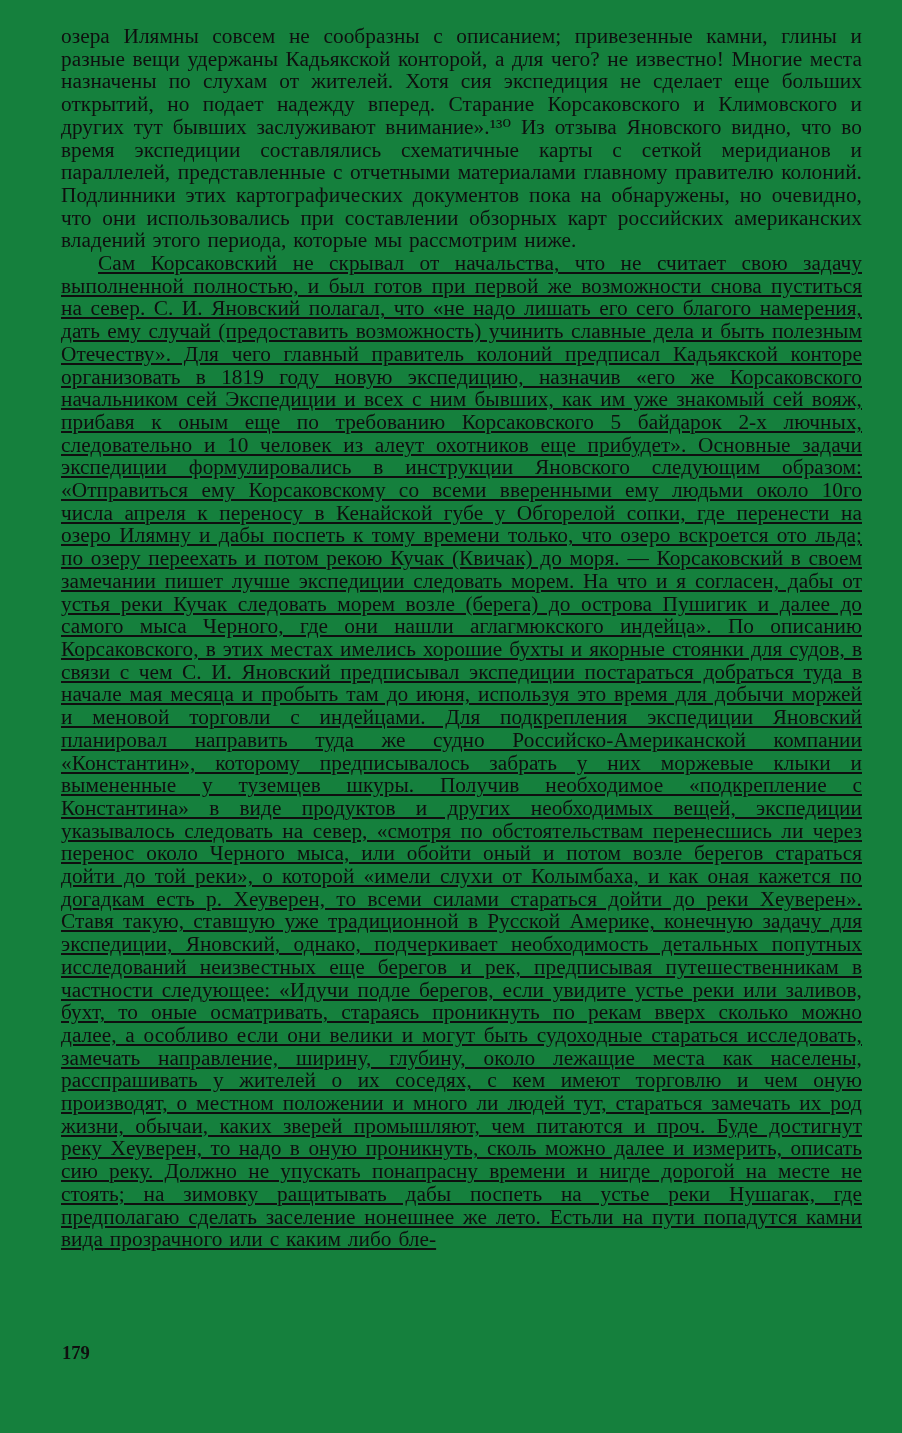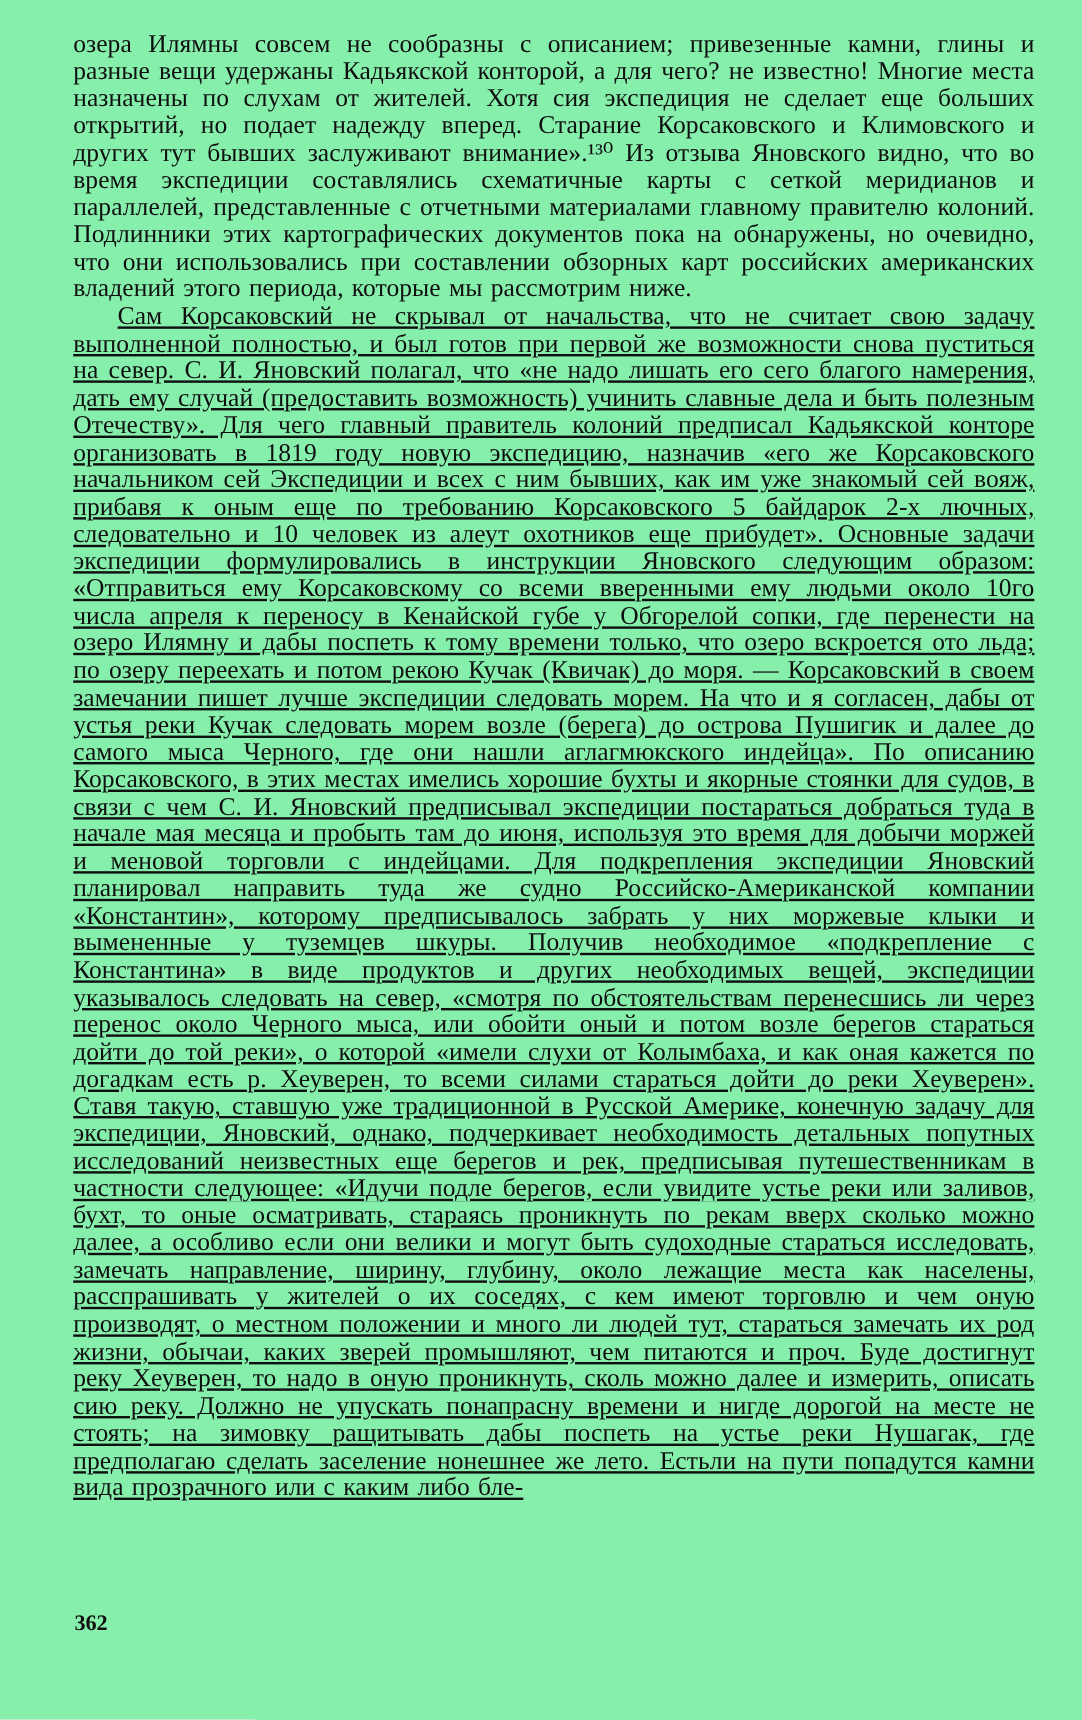--- a/index.html
+++ b/index.html
@@ -5,21 +5,21 @@
   html, body {
     margin: 0;
     padding: 0;
     background: #e8e8e6;
   }
   .page {
     position: relative;
     width: 902px;
     height: 1433px;
     margin: 0 auto;
-    background: #86efac;
+    background: #15803d;
     overflow: hidden;
     color: #0f0f0f;
   }
   .text-block {
     position: absolute;
     left: 61px;
     top: 25px;
     width: 801px;
     font-family: "Liberation Serif", "DejaVu Serif", serif;
     font-size: 21.3px;
@@ -49,14 +49,14 @@
   }
 </style>
 </head>
 <body>
 
 <div class="page">
   <div class="text-block">
     <p class="para no-indent">озера Илямны совсем не сообразны с описанием; привезенные камни, глины и разные вещи удержаны Кадьякской конторой, а для чего? не известно! Многие места назначены по слухам от жителей. Хотя сия экспедиция не сделает еще больших открытий, но подает надежду вперед. Старание Корсаковского и Климовского и других тут бывших заслуживают внимание».¹³⁰ Из отзыва Яновского видно, что во время экспедиции составлялись схематичные карты с сеткой меридианов и параллелей, представленные с отчетными материалами главному правителю колоний. Подлинники этих картографических документов пока на обнаружены, но очевидно, что они использовались при составлении обзорных карт российских американских владений этого периода, которые мы рассмотрим ниже.</p>
     <p class="para indent">Сам Корсаковский не скрывал от начальства, что не считает свою задачу выполненной полностью, и был готов при первой же возможности снова пуститься на север. С. И. Яновский полагал, что «не надо лишать его сего благого намерения, дать ему случай (предоставить возможность) учинить славные дела и быть полезным Отечеству». Для чего главный правитель колоний предписал Кадьякской конторе организовать в 1819 году новую экспедицию, назначив «его же Корсаковского начальником сей Экспедиции и всех с ним бывших, как им уже знакомый сей вояж, прибавя к оным еще по требованию Корсаковского 5 байдарок 2-х лючных, следовательно и 10 человек из алеут охотников еще прибудет». Основные задачи экспедиции формулировались в инструкции Яновского следующим образом: «Отправиться ему Корсаковскому со всеми вверенными ему людьми около 10го числа апреля к переносу в Кенайской губе у Обгорелой сопки, где перенести на озеро Илямну и дабы поспеть к тому времени только, что озеро вскроется ото льда; по озеру переехать и потом рекою Кучак (Квичак) до моря. — Корсаковский в своем замечании пишет лучше экспедиции следовать морем. На что и я согласен, дабы от устья реки Кучак следовать морем возле (берега) до острова Пушигик и далее до самого мыса Черного, где они нашли аглагмюкского индейца». По описанию Корсаковского, в этих местах имелись хорошие бухты и якорные стоянки для судов, в связи с чем С. И. Яновский предписывал экспедиции постараться добраться туда в начале мая месяца и пробыть там до июня, используя это время для добычи моржей и меновой торговли с индейцами. Для подкрепления экспедиции Яновский планировал направить туда же судно Российско-Американской компании «Константин», которому предписывалось забрать у них моржевые клыки и вымененные у туземцев шкуры. Получив необходимое «подкрепление с Константина» в виде продуктов и других необходимых вещей, экспедиции указывалось следовать на север, «смотря по обстоятельствам перенесшись ли через перенос около Черного мыса, или обойти оный и потом возле берегов стараться дойти до той реки», о которой «имели слухи от Колымбаха, и как оная кажется по догадкам есть р. Хеуверен, то всеми силами стараться дойти до реки Хеуверен». Ставя такую, ставшую уже традиционной в Русской Америке, конечную задачу для экспедиции, Яновский, однако, подчеркивает необходимость детальных попутных исследований неизвестных еще берегов и рек, предписывая путешественникам в частности следующее: «Идучи подле берегов, если увидите устье реки или заливов, бухт, то оные осматривать, стараясь проникнуть по рекам вверх сколько можно далее, а особливо если они велики и могут быть судоходные стараться исследовать, замечать направление, ширину, глубину, около лежащие места как населены, расспрашивать у жителей о их соседях, с кем имеют торговлю и чем оную производят, о местном положении и много ли людей тут, стараться замечать их род жизни, обычаи, каких зверей промышляют, чем питаются и проч. Буде достигнут реку Хеуверен, то надо в оную проникнуть, сколь можно далее и измерить, описать сию реку. Должно не упускать понапрасну времени и нигде дорогой на месте не стоять; на зимовку ращитывать дабы поспеть на устье реки Нушагак, где предполагаю сделать заселение нонешнее же лето. Естьли на пути попадутся камни вида прозрачного или с каким либо бле-</p>
   </div>
-  <div class="page-number">362</div>
+  <div class="page-number">179</div>
 </div>
 
 </body></html>

